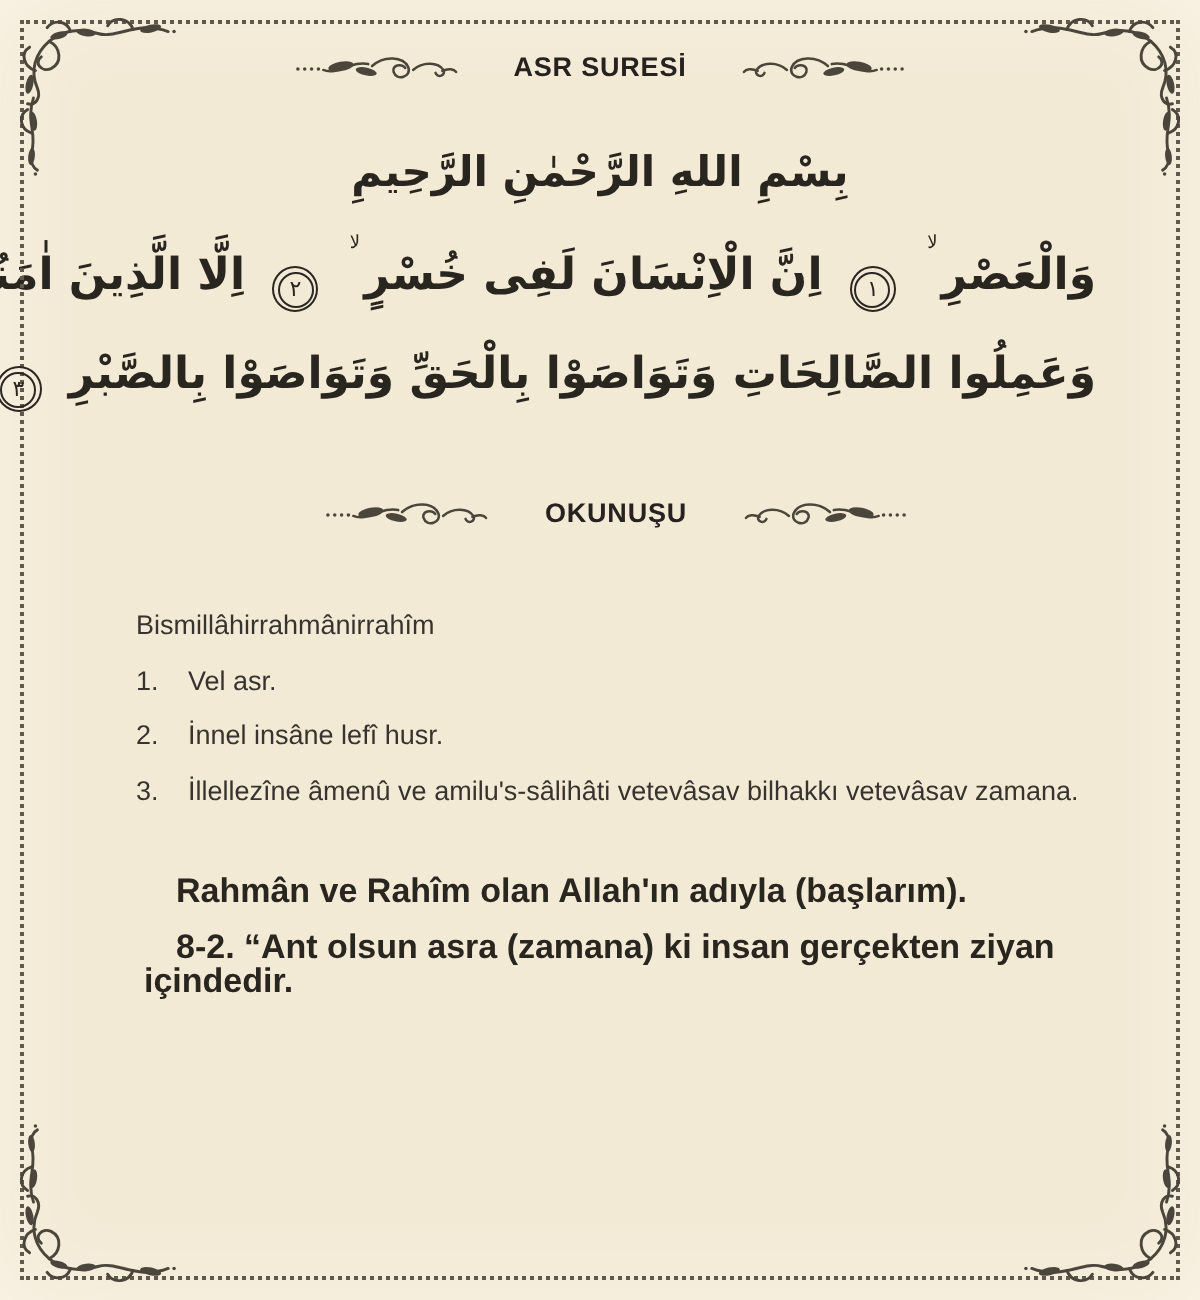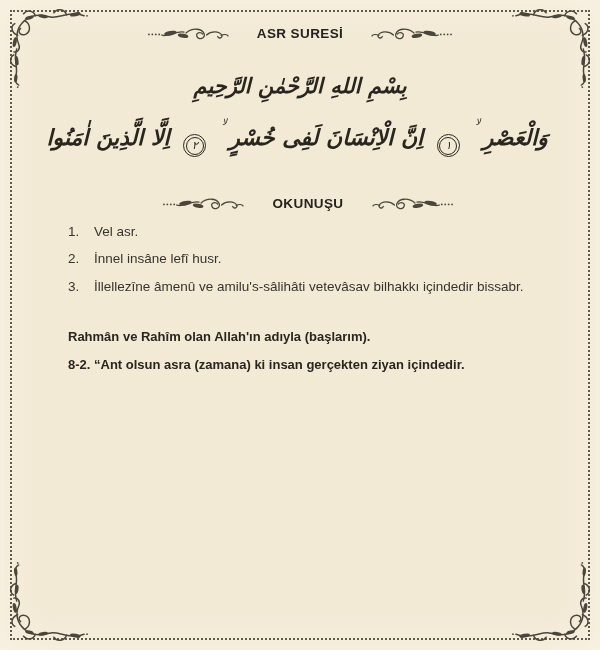--- a/index.html
+++ b/index.html
@@ -42,21 +42,21 @@
     margin:0; font-size:13.5px; font-weight:700; letter-spacing:.4px;
     color:#262220; line-height:16px;
   }
   .fl { width:82px; height:16px; color:#4b463b; flex:0 0 auto; }
   .fl.right { transform:scaleX(-1); }
 
   
   .arabic {
     direction:rtl; text-align:center; white-space:nowrap;
     font-family:"DejaVu Sans", sans-serif;
-    color:#29251f; padding:0 52px;font-style:italic;
+    color:#29251f; padding:0 52px;
   }
   .arabic .bismillah {
     margin:22px 0 0; font-size:21px; height:44px; line-height:44px; font-weight:700;
   }
   .arabic .verse {
     margin:0; font-size:22px; height:53px; line-height:53px; font-weight:700;
   }
   .waqf {
     font-size:9px; position:relative; top:-12px; margin:0 2px; font-weight:400;
   }
@@ -75,21 +75,21 @@
   .okunusu-body {
     padding:0 52px 0 68px; color:#37332e; font-size:13.5px;
   }
   .okunusu-body .intro { margin:40px 0 0; line-height:16px; }
   .list-row { display:flex; margin-top:11.5px; line-height:16px; }
   .list-row .num { flex:0 0 26px; }
   .list-row .txt { flex:1; }
 
   
   .anlami-body {
-    padding:0 52px; color:#29251f; font-size:13px; font-weight:700;
+    padding:0 72px; color:#29251f; font-size:17px; font-weight:700;
   }
   .anlami-body p { margin:0; text-indent:16px; line-height:17px; }
   .anlami-body .p1 { margin-top:33px; }
   .anlami-body .p2 { margin-top:11px; }
   .anlami-body .p3 { margin-top:7px; line-height:28px; text-align:justify; }
 </style>
 </head>
 <body>
 
 <svg class="hidden-defs" aria-hidden="true">
@@ -162,44 +162,49 @@
 
   <div class="arabic">
     <p class="bismillah">بِسْمِ اللهِ الرَّحْمٰنِ الرَّحِيمِ</p>
     <p class="verse">
       <span>وَالْعَصْرِ</span><sup class="waqf">لا</sup>
       <span class="ayah">١</span>
       <span>اِنَّ الْاِنْسَانَ لَفِى خُسْرٍ</span><sup class="waqf">لا</sup>
       <span class="ayah">٢</span>
       <span>اِلَّا الَّذِينَ اٰمَنُوا</span>
     </p>
+    <p class="verse">
+      <span>وَعَمِلُوا الصَّالِحَاتِ وَتَوَاصَوْا بِالْحَقِّ وَتَوَاصَوْا بِالصَّبْرِ</span>
+      <span class="ayah">٣</span>
+    </p>
   </div>
 
   <div class="heading-row okunusu">
     <svg class="fl">
         <use href="#orn-divider"></use>
       </svg>
     <h2>OKUNUŞU</h2>
     <svg class="fl right">
         <use href="#orn-divider"></use>
       </svg>
   </div>
 
   <div class="okunusu-body">
+    <p class="intro">Bismillâhirrahmânirrahîm</p>
     <div class="list-row">
       <span class="num">1.</span>
       <span class="txt">Vel asr.</span>
     </div>
     <div class="list-row">
       <span class="num">2.</span>
       <span class="txt">İnnel insâne lefî husr.</span>
     </div>
     <div class="list-row">
       <span class="num">3.</span>
-      <span class="txt">İllellezîne âmenû ve amilu's-sâlihâti vetevâsav bilhakkı içindedir bissabr.</span>
+      <span class="txt">İllellezîne âmenû ve amilu's-sâlihâti vetevâsav bilhakkı vetevâsav zamana.</span>
     </div>
   </div>
 
 
   <div class="anlami-body">
     <p class="p1">Rahmân ve Rahîm olan Allah'ın adıyla (başlarım).</p>
     <p class="p2">8-2. “Ant olsun asra (zamana) ki insan gerçekten ziyan içindedir.</p>
   </div>
 </div>
 

